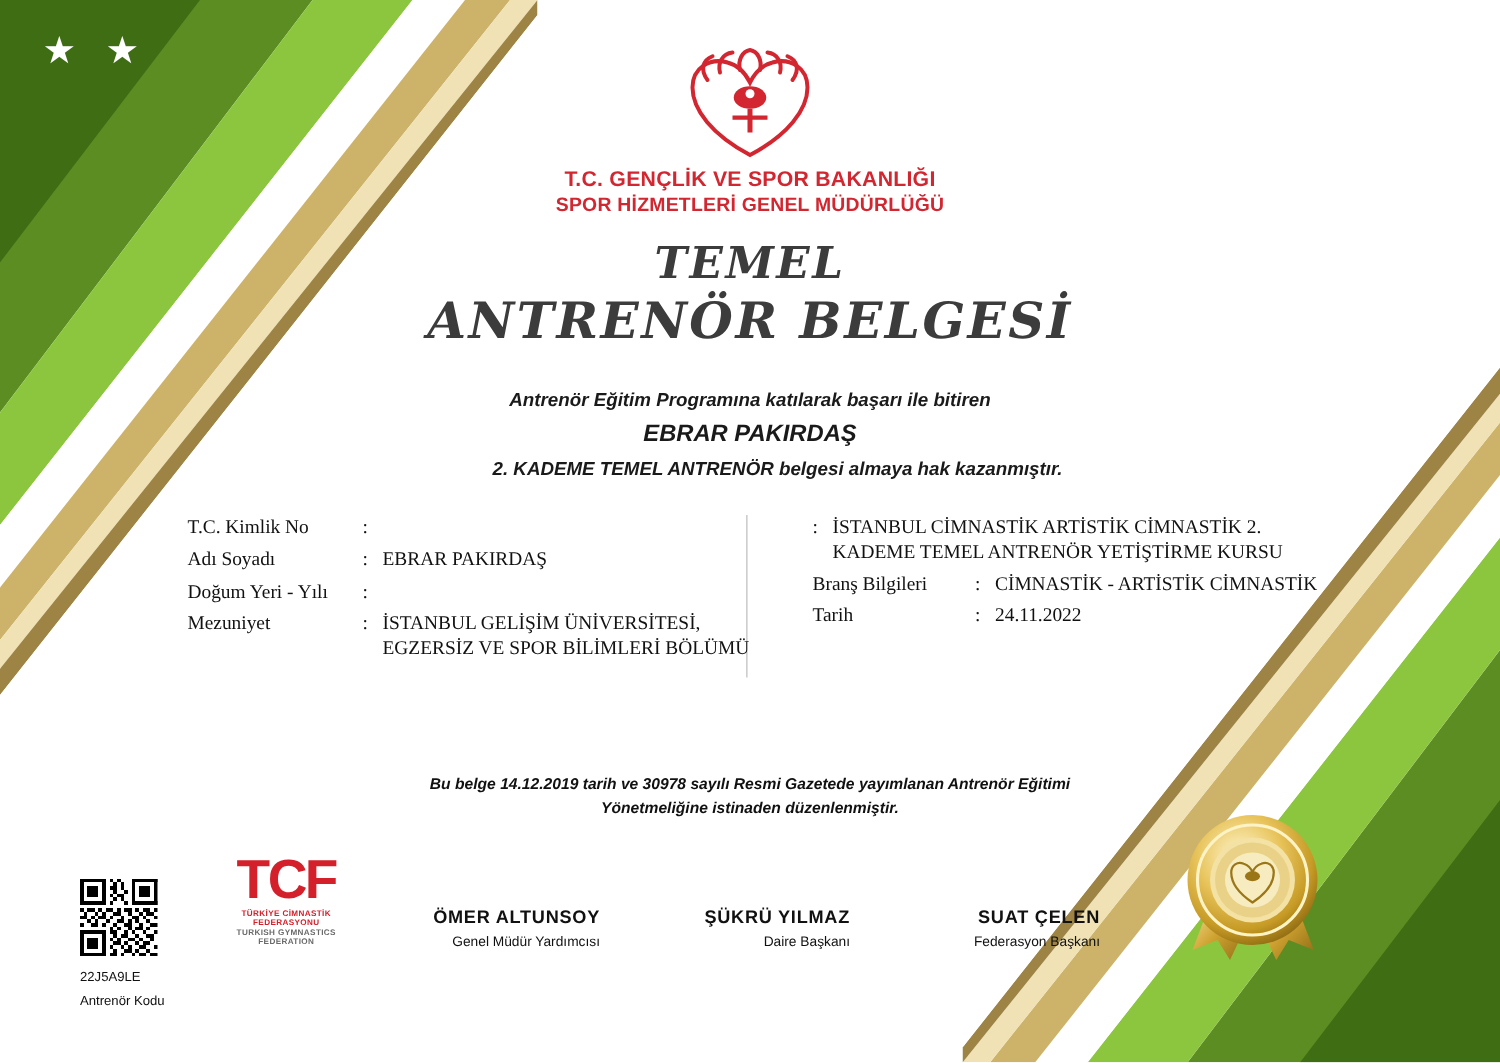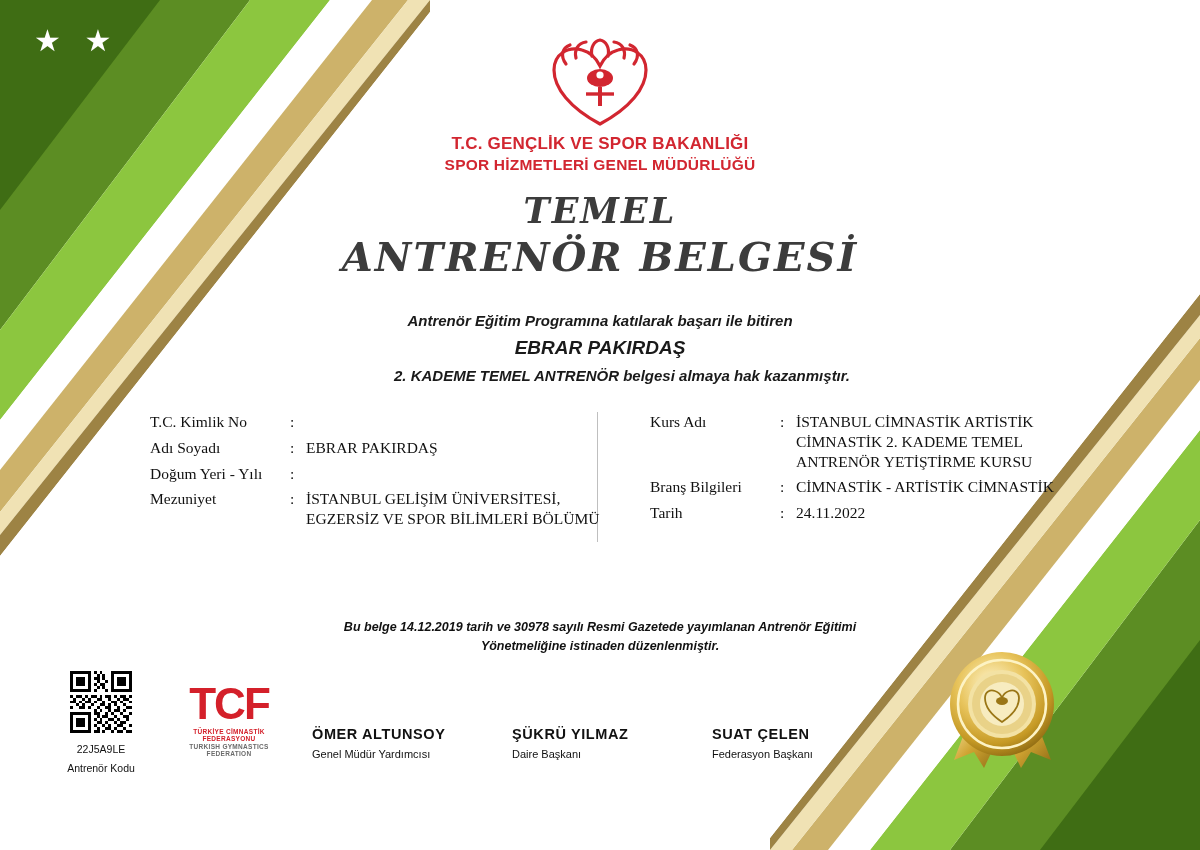--- a/index.html
+++ b/index.html
@@ -141,23 +141,22 @@
     font-weight: bold;
     font-size: 12.5px;
     color: #111;
     line-height: 1.5;
   }
 
   
   .qr-block {
     position: absolute;
     left: 64px;
-    top: 671px;
+    top: 703px;
     width: 74px;
-    text-align: center;
   }
   .qr-code {
     width: 62px;
     height: 62px;
     margin: 0 auto;
   }
   .qr-caption {
     font-family: "Liberation Sans", sans-serif;
     font-size: 10.5px;
     color: #111;
@@ -186,25 +185,25 @@
     font-weight: bold;
     color: #d4202a;
     letter-spacing: 0.3px;
     margin-top: 2px;
   }
   .tcf-sub2 { color: #6a6a6a; margin-top: 1px; }
 
   .signatures {
     position: absolute;
     top: 726px;
-    left: 312px;
+    left: 290px;
     width: 590px;
     display: flex;
     justify-content: space-between;
-    text-align: left;
+    text-align: right;
   }
   .sig { width: 190px; }
   .sig .name {
     font-family: "Liberation Sans", sans-serif;
     font-weight: bold;
     font-size: 14.5px;
     color: #111;
     letter-spacing: 0.6px;
   }
   .sig .role {
@@ -301,21 +300,20 @@
         <div class="val"></div>
       </div>
       <div class="row">
         <div class="lbl">Mezuniyet</div>
         <div class="sep">:</div>
         <div class="val">İSTANBUL GELİŞİM ÜNİVERSİTESİ, EGZERSİZ VE SPOR BİLİMLERİ BÖLÜMÜ</div>
       </div>
     </div>
     <div class="info-col col-right">
       <div class="row">
-        <div class="lbl">Kurs Adı</div>
         <div class="sep">:</div>
         <div class="val">İSTANBUL CİMNASTİK ARTİSTİK CİMNASTİK 2. KADEME TEMEL ANTRENÖR  YETİŞTİRME KURSU</div>
       </div>
       <div class="row">
         <div class="lbl">Branş Bilgileri</div>
         <div class="sep">:</div>
         <div class="val">CİMNASTİK - ARTİSTİK CİMNASTİK</div>
       </div>
       <div class="row">
         <div class="lbl">Tarih</div>

